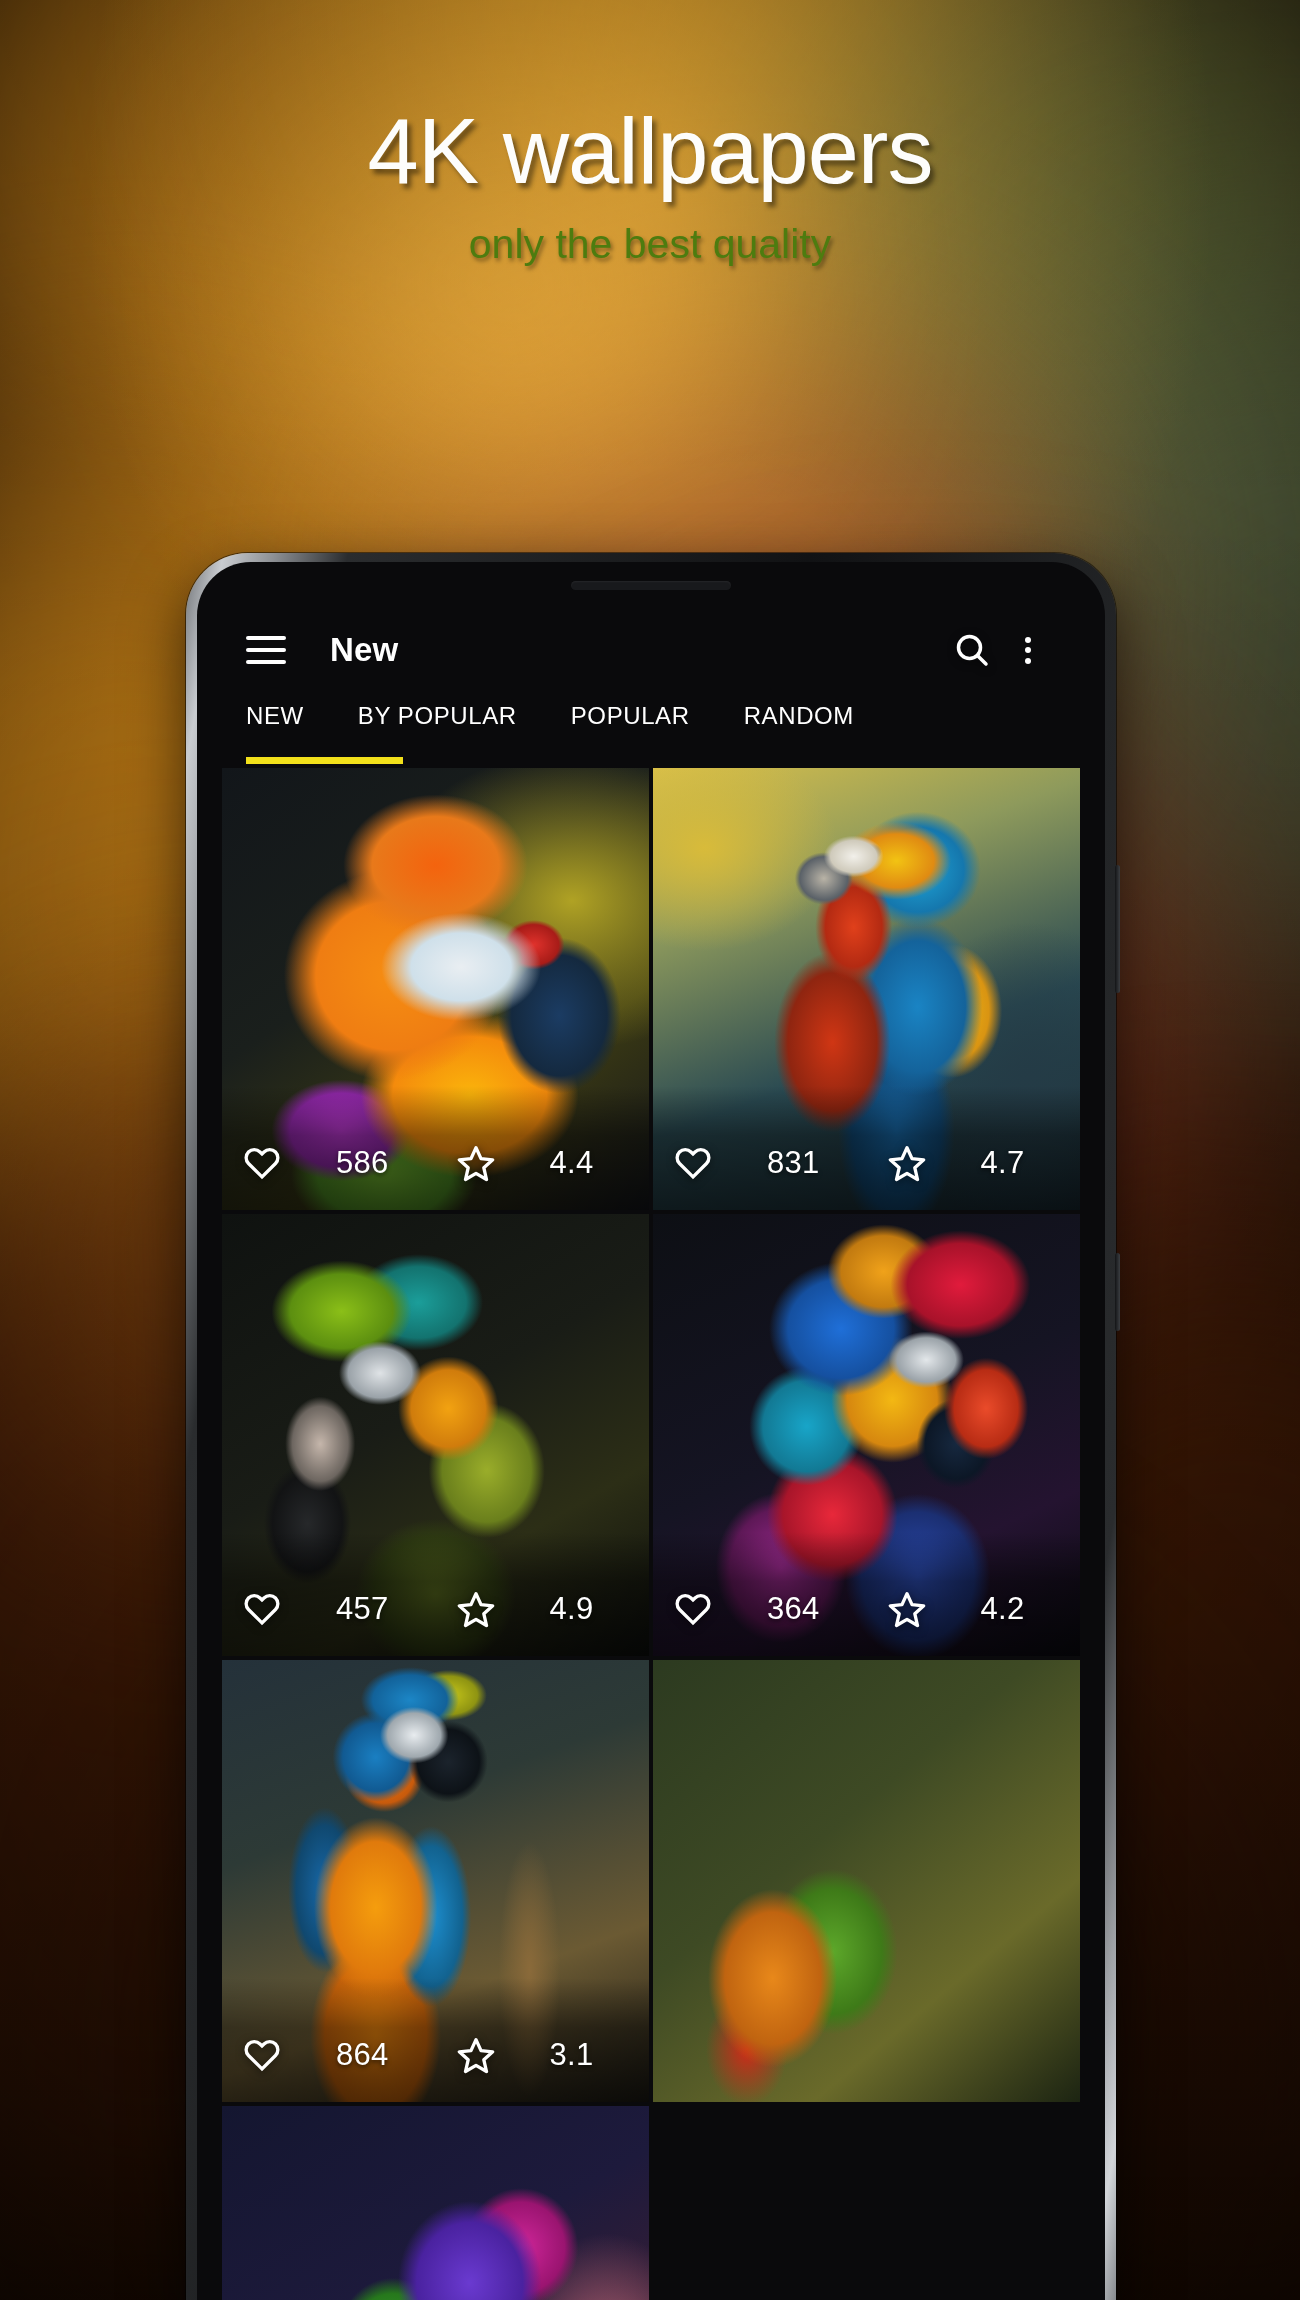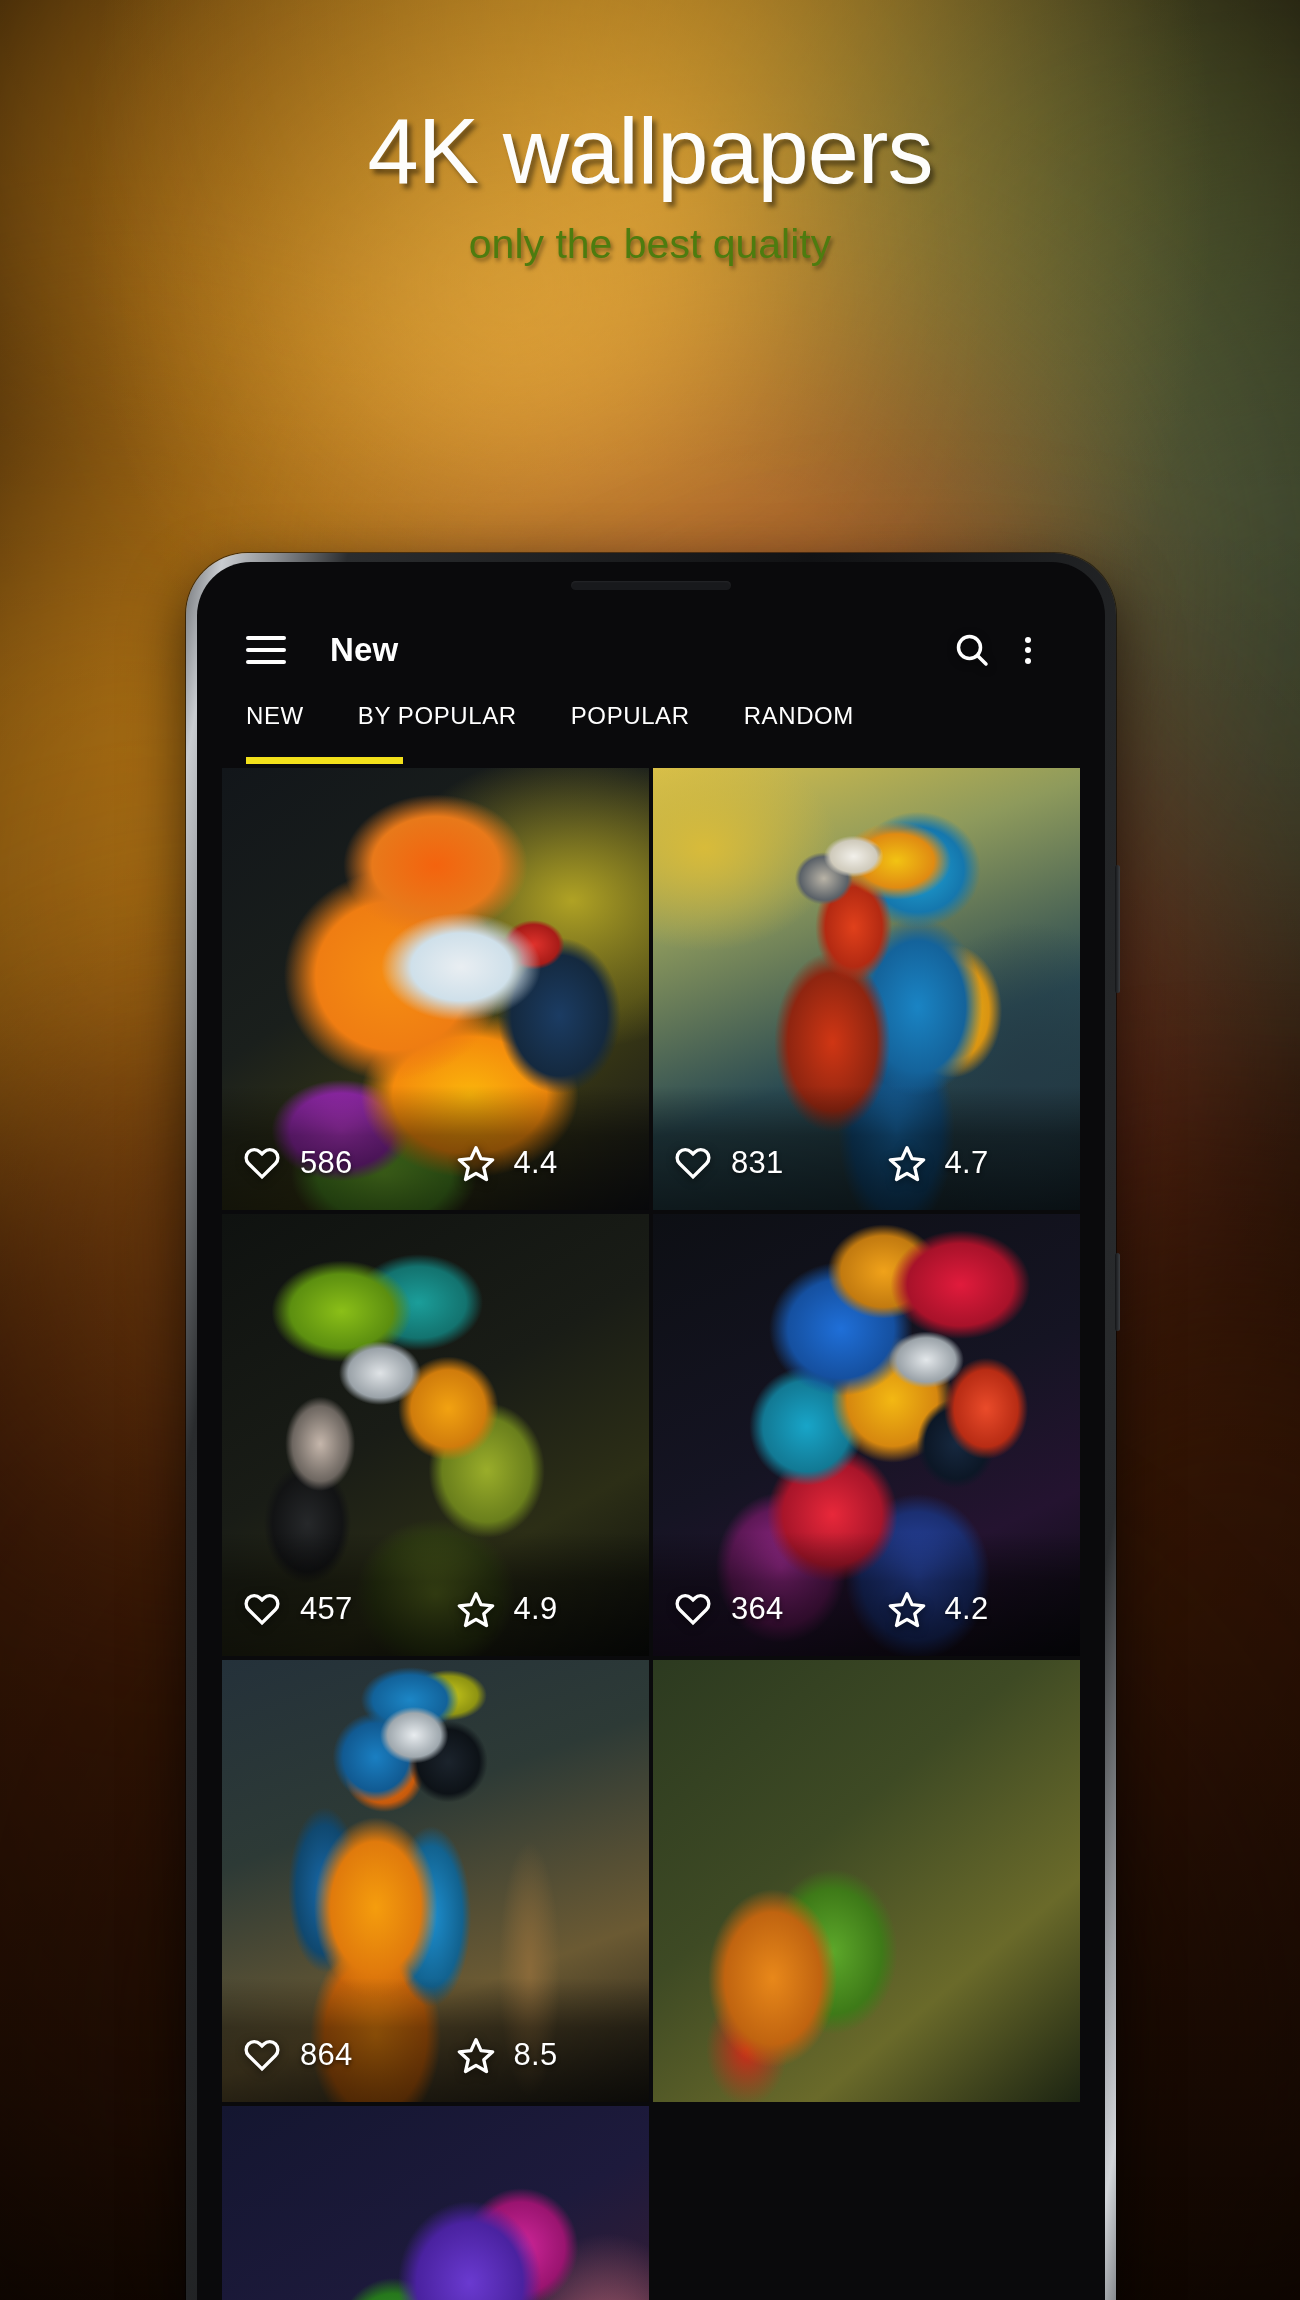--- a/index.html
+++ b/index.html
@@ -120,21 +120,21 @@
   .tile { position:relative; overflow:hidden; background:#101216; cursor:pointer; }
   .tile .art { position:absolute; inset:0; }
   .tile .scrim {
     position:absolute; left:0; right:0; bottom:0; height:124px;
     background:linear-gradient(180deg, rgba(0,0,0,0) 0%, rgba(0,0,0,.42) 40%, rgba(0,0,0,.60) 100%);
   }
   .tile .meta {
     position:absolute; left:0; right:0; bottom:0; height:94px;
     display:flex; align-items:center; color:#fff;
   }
-  .meta .half { width:50%; display:flex; align-items:center; padding-left:20px; }
+  .meta .half { width:50%; display:flex; align-items:center; padding-left:20px;gap:36px; }
   .meta .val { font-size:31px; margin-left:18px; letter-spacing:.3px; text-shadow:0 2px 4px rgba(0,0,0,.6); }
   svg.gi { display:block; filter:drop-shadow(0 2px 4px rgba(0,0,0,.6)); }
 
   
   .art { background-repeat:no-repeat; }
 
   .art-p1 {
     background:
       radial-gradient(ellipse 26% 17% at 56% 45%, #e9eef2 0%, #cfe0ea 45%, rgba(160,200,220,0) 72%),
       radial-gradient(ellipse 10% 7%  at 63% 43%, #b8691b 0%, #7a3d0c 60%, rgba(0,0,0,0) 75%),
@@ -398,21 +398,21 @@
             <div class="half">
               <svg class="gi" width="40" height="40" viewBox="0 0 24 24" fill="none" stroke="#fff" stroke-width="2">
                   <path d="M12 20.3 3.9 12.3a4.9 4.9 0 0 1 0-6.9 4.9 4.9 0 0 1 6.9 0l1.2 1.2 1.2-1.2a4.9 4.9 0 0 1 6.9 0 4.9 4.9 0 0 1 0 6.9Z"></path>
                 </svg>
               <span class="val">864</span>
             </div>
             <div class="half">
               <svg class="gi" width="40" height="40" viewBox="0 0 24 24" fill="none" stroke="#fff" stroke-width="2" stroke-linejoin="round">
                   <path d="M12 2.8 15 9.4l7 .7-5.3 4.8 1.6 7-6.3-3.7-6.3 3.7 1.6-7L2 10.1l7-.7Z"></path>
                 </svg>
-              <span class="val">8.5</span>
+              <span class="val">3.1</span>
             </div>
           </div>
         </div>
 
 
         <div class="tile">
           <div class="art art-p7"></div>
         </div>
 
         <div class="tile">

